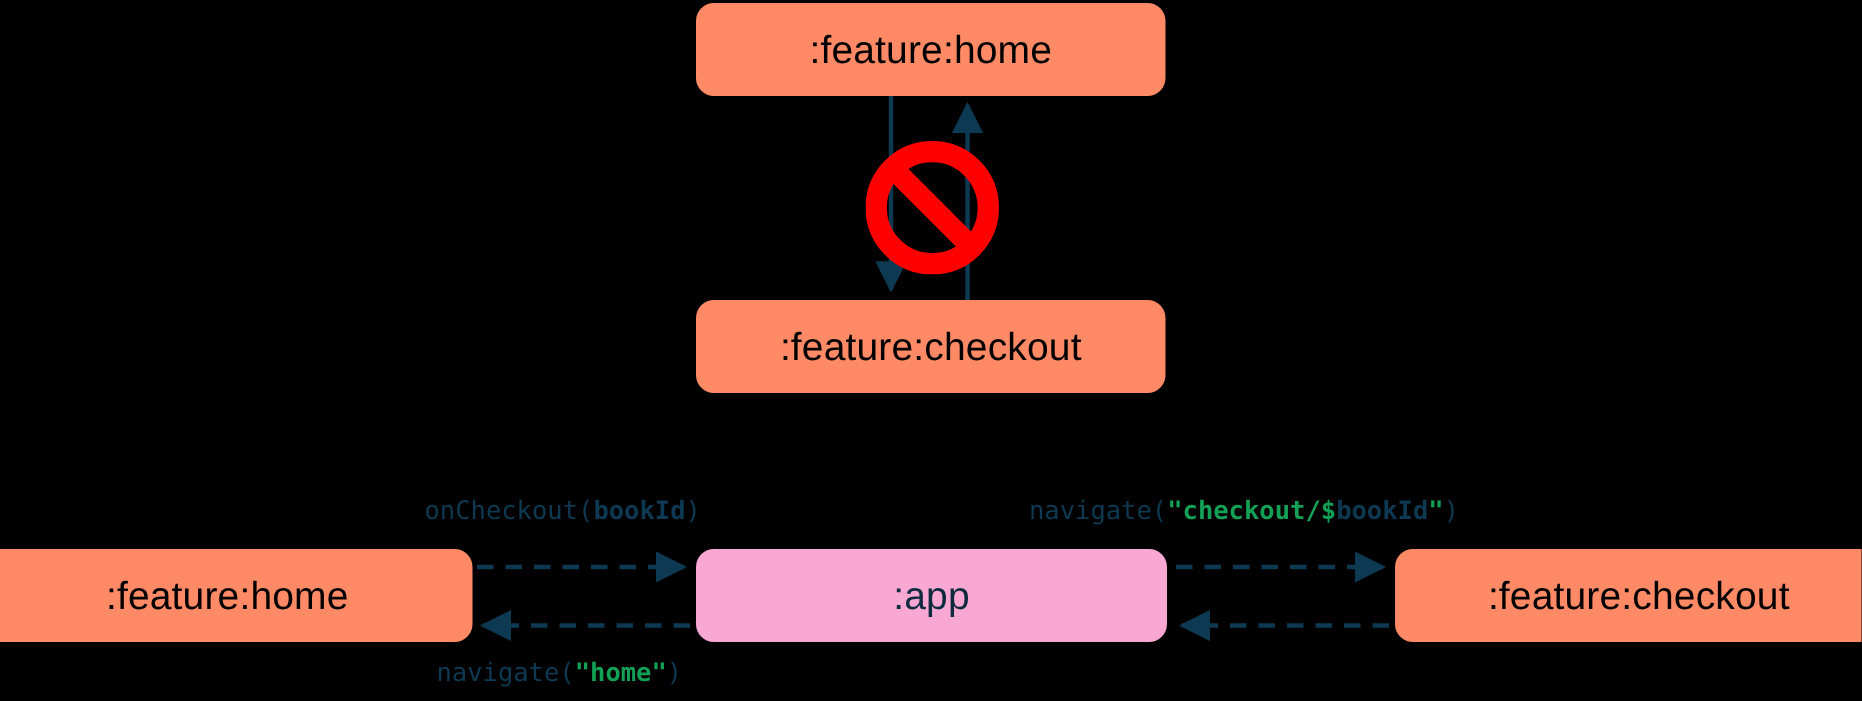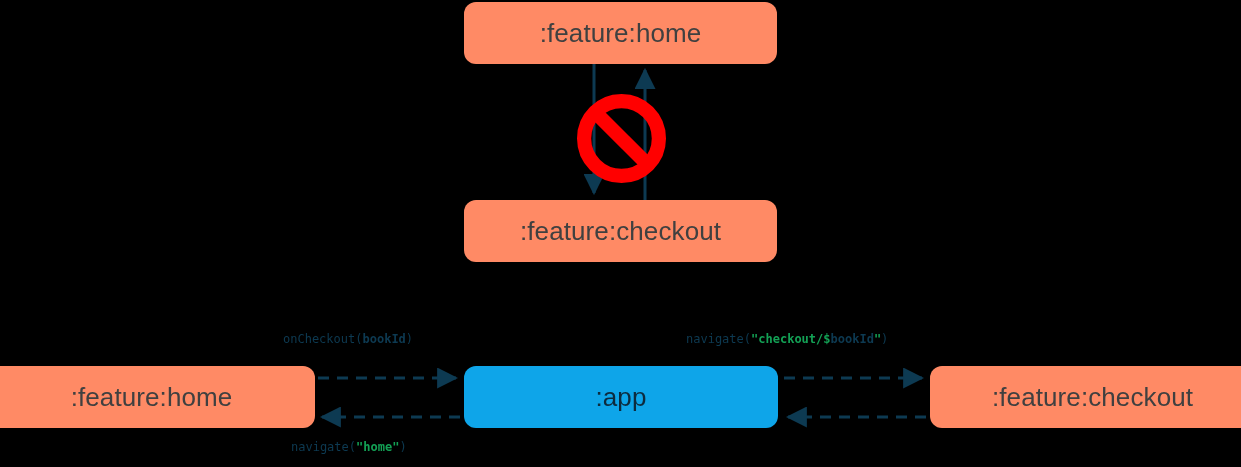--- a/index.html
+++ b/index.html
@@ -31,24 +31,24 @@
     justify-content: center;
     border-radius: 12px;
     font-size: 26px;
     font-weight: 400;
     letter-spacing: 0.1px;
     white-space: nowrap;
     z-index: 5;
   }
   .node.feature {
     background: #FF8A65;
-    color: #404040;
+    color: #000000;
   }
   .node.app {
-    background: #0ea5e9;
+    background: #f9a8d4;
     color: #0D2B3E;
   }
 
   
   #node-home-top {
     left: 464px; top: 2px; width: 313px; height: 62px;
   }
   #node-checkout-top {
     left: 464px; top: 200px; width: 313px; height: 62px;
   }
@@ -71,21 +71,21 @@
     width: 1241px;
     height: 467px;
     z-index: 3;
     overflow: visible;
   }
 
   
   .edge-label {
     position: absolute;
     font-family: "DejaVu Sans Mono", "Liberation Mono", monospace;
-    font-size: 12px;
+    font-size: 17px;
     line-height: 1;
     white-space: nowrap;
     color: #0D3A52;
     z-index: 6;
   }
   .edge-label .ident { color: #0D3A52; }
   .edge-label .param { color: #0D3A52; font-weight: bold; }
   .edge-label .str   { color: #13A155; font-weight: bold; }
   .edge-label .dollar{ color: #13A155; font-weight: bold; }
   .edge-label .punct { color: #0D3A52; }

